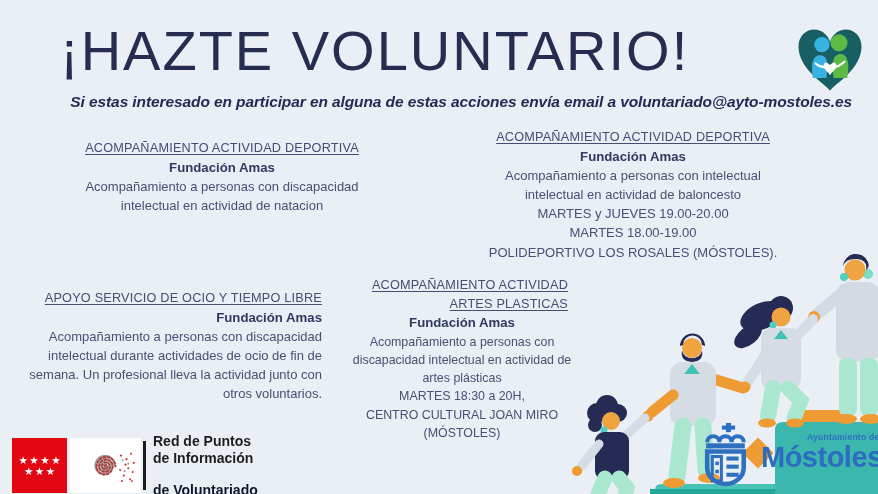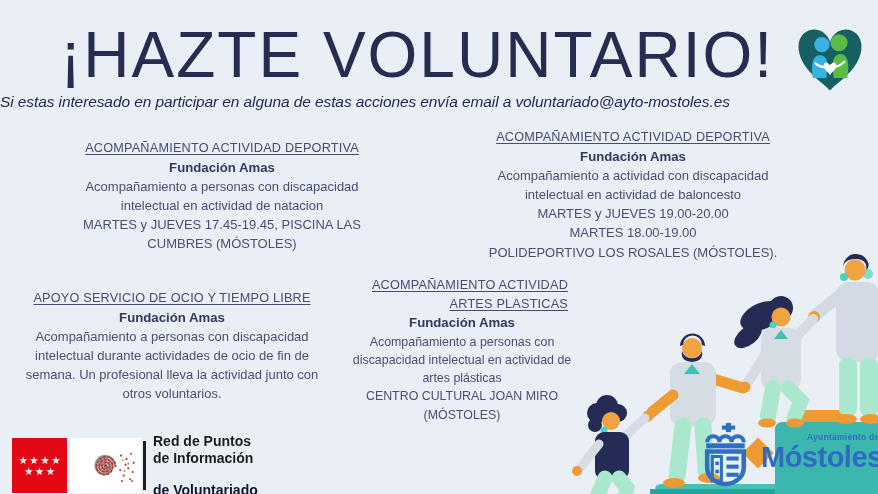--- a/index.html
+++ b/index.html
@@ -3,34 +3,34 @@
 <meta charset="utf-8">
 <style>
   html,body{margin:0;padding:0;background:#cfd6e0;}
   .poster{
     position:relative;width:878px;height:494px;overflow:hidden;
     background:#eaeef5;font-family:"Liberation Sans","DejaVu Sans",sans-serif;
   }
   
   .main-title{
     position:absolute;left:60px;top:18px;white-space:nowrap;
-    font-size:64px;font-weight:300;letter-spacing:2px;color:#272c51;
+    font-size:56px;font-weight:300;letter-spacing:2px;color:#272c51;
   }
   .heart-logo{position:absolute;left:794px;top:22px;width:72px;height:74px;}
   .subtitle{
-    position:absolute;left:0;top:93px;width:852px;text-align:left;white-space:nowrap;
-    font-style:italic;font-weight:normal;font-size:15.5px;color:#232b52;letter-spacing:-0.1px;
+    position:absolute;left:0;top:93px;width:852px;text-align:right;white-space:nowrap;
+    font-style:italic;font-weight:bold;font-size:15.5px;color:#232b52;letter-spacing:-0.1px;
   }
   
   .activity{position:absolute;text-align:center;color:#4a4f74;font-size:13px;line-height:1.47;}
   .act-title{color:#474c73;text-decoration:underline;text-underline-offset:2px;font-size:12.7px;letter-spacing:0.2px;}
   .act-org{font-weight:bold;color:#323960;font-size:13.2px;}
   .a1{left:72px;top:139px;width:300px;}
   .a2{left:488px;top:128px;width:290px;}
-  .a3{left:22px;top:289px;width:300px;}
+  .a3{left:22px;top:289px;width:300px;text-align:right;}
   .a4{left:347px;top:276px;width:230px;font-size:12.4px;}
   .a4 .act-title{max-width:212px;margin:0 auto;text-align:right;}
   
   .footer-left{position:absolute;left:12px;top:433px;display:flex;align-items:center;}
   .madrid-flag{
     width:55px;height:55px;background:#e30613;color:#fff;display:flex;flex-direction:column;
     align-items:center;justify-content:center;line-height:1.05;
   }
   .madrid-flag .stars{font-size:10.5px;letter-spacing:1.5px;text-indent:1.5px;}
   .spiral-box{width:71px;height:55px;background:#ffffff;margin-left:3px;display:flex;align-items:center;justify-content:center;}
@@ -62,48 +62,46 @@
     <path d="M56,42 Q46,51 38,46" stroke="#ffffff" stroke-width="2.4" fill="none" stroke-linecap="round"></path>
     <path d="M40,57 c-2,-4 -7,-6 -7,-10.5 c0,-3.5 3,-4.5 5,-2.5 c1,1 1.7,2 2,3 c0.3,-1 1,-2 2,-3 c2,-2 5,-1 5,2.5 c0,4.5 -5,6.5 -7,10.5 z" fill="#ffffff"></path>
   </svg>
 
   <div class="subtitle">Si estas interesado en participar en alguna de estas acciones envía email a voluntariado@ayto-mostoles.es</div>
 
   <div class="activity a1">
     <div class="act-title">ACOMPAÑAMIENTO ACTIVIDAD DEPORTIVA</div>
     <div class="act-org">Fundación Amas</div>
     <div class="act-desc">Acompañamiento a personas con discapacidad intelectual en actividad de natacion</div>
-    <div class="act-sched">
-        <div>MARTES y JUEVES 17.45-19.45, PISCINA LAS CUMBRES (MÓSTOLES)</div>
-      </div>
   </div>
 
   <div class="activity a2">
     <div class="act-title">ACOMPAÑAMIENTO ACTIVIDAD DEPORTIVA</div>
     <div class="act-org">Fundación Amas</div>
-    <div class="act-desc">Acompañamiento a actividad con discapacidad intelectual en actividad de baloncesto</div>
+    <div class="act-desc">Acompañamiento a personas con intelectual intelectual en actividad de baloncesto</div>
     <div class="act-sched">
         <div>MARTES y JUEVES 19.00-20.00</div>
         <div>MARTES 18.00-19.00</div>
         <div>POLIDEPORTIVO LOS ROSALES (MÓSTOLES).</div>
       </div>
   </div>
 
   <div class="activity a3">
     <div class="act-title">APOYO SERVICIO DE OCIO Y TIEMPO LIBRE</div>
     <div class="act-org">Fundación Amas</div>
     <div class="act-desc">Acompañamiento a personas con discapacidad intelectual durante actividades de ocio de fin de semana. Un profesional lleva la actividad junto con otros voluntarios.</div>
     <div class="act-sched"></div>
   </div>
 
   <div class="activity a4">
     <div class="act-title">ACOMPAÑAMIENTO ACTIVIDAD ARTES PLASTICAS</div>
     <div class="act-org">Fundación Amas</div>
     <div class="act-desc">Acompañamiento a personas con discapacidad intelectual en actividad de artes plásticas</div>
     <div class="act-sched">
+        <div>MARTES 18:30 a 20H,</div>
         <div>CENTRO CULTURAL JOAN MIRO</div>
         <div>(MÓSTOLES)</div>
       </div>
   </div>
 
   <svg class="illustration" viewBox="0 0 323 264">
 
     <rect x="238" y="180" width="58" height="18" fill="#ef9b33"></rect>
     <rect x="192" y="212" width="22" height="22" fill="#ef9b33" transform="rotate(45 203 223)"></rect>
 

